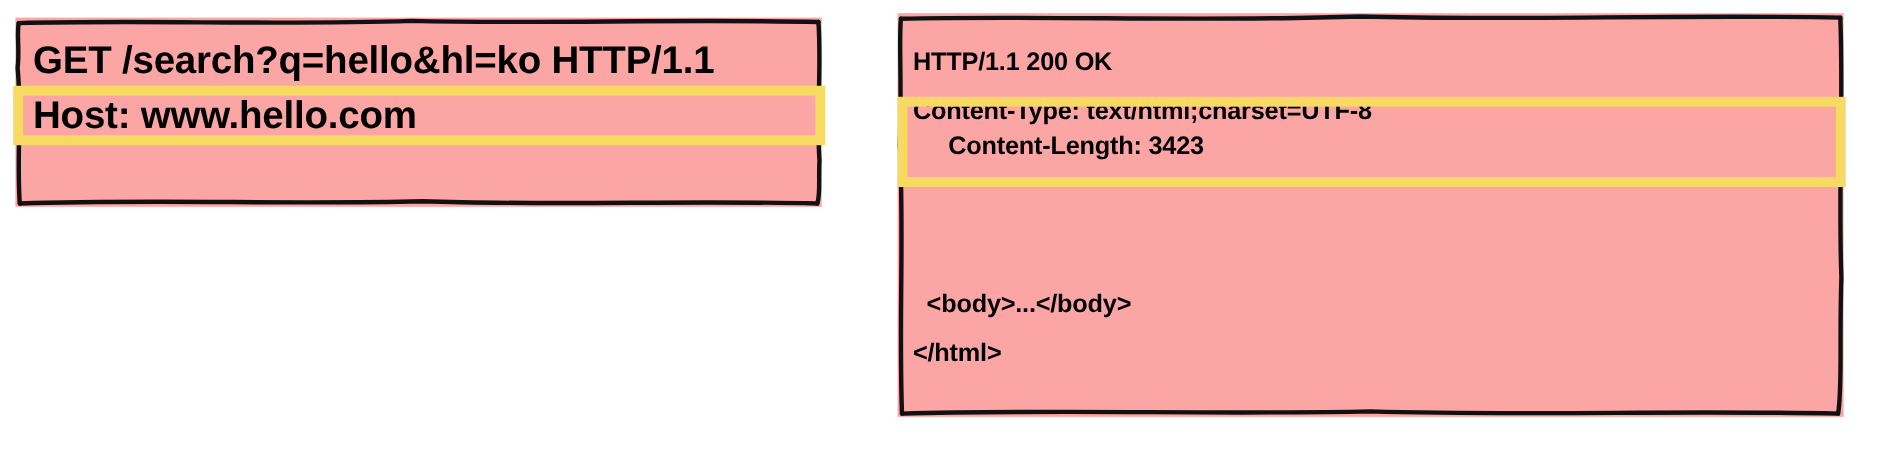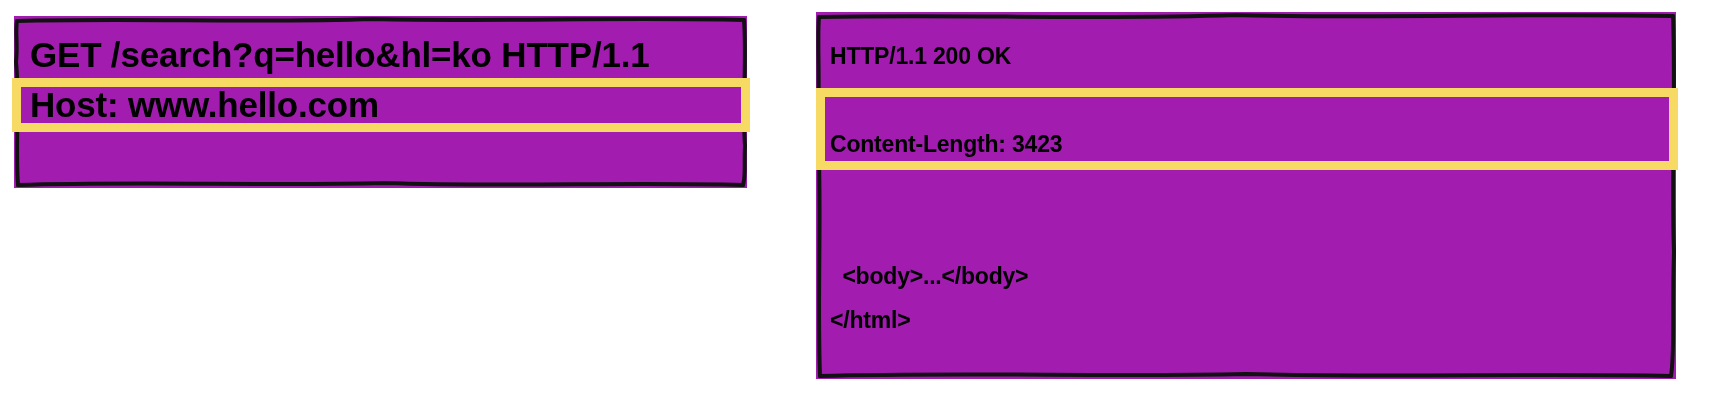--- a/index.html
+++ b/index.html
@@ -11,21 +11,21 @@
     width: 1710px;
     height: 414px;
     position: relative;
     font-family: "Liberation Sans", sans-serif;
     overflow: hidden;
   }
 
   
   .sketch-box {
     position: absolute;
-    background: #a21caf;
+    background: #fca5a5;
     box-sizing: border-box;
   }
   .sketch-box > svg.sketch-frame {
     position: absolute;
     left: 0;
     top: 0;
     width: 100%;
     height: 100%;
     pointer-events: none;
     overflow: visible;
@@ -75,21 +75,21 @@
   
   #request-panel .line { height: 54px; font-size: 35px; padding-left: 16px; }
   #request-panel .line.l0 { top: 12px; }
   #request-panel .line.l1 { top: 62px; }
   #request-panel .line.l2 { top: 116px; }
 
   
   #response-panel .line { height: 44px; font-size: 23px; padding-left: 14px; }
   #response-panel .line.r0 { top: 22px; }
   #response-panel .line.r1 { top: 66px; }
-  #response-panel .line.r2 { top: 110px; }
+  #response-panel .line.r2 { top: 98px; margin-left: 32px; }
   #response-panel .line.r3 { top: 154px; }
   #response-panel .line.r4 { top: 198px; }
   #response-panel .line.r5 { top: 242px; }
   #response-panel .line.r6 { top: 286px; }
 
   
   .highlight {
     position: absolute;
     box-sizing: border-box;
     border: 9px solid #F7DA63;
@@ -132,20 +132,21 @@
 <div class="sketch-box" id="response-panel">
   <svg class="sketch-frame" viewBox="0 0 860 367" preserveAspectRatio="none">
     <path stroke-width="4" d="M3,5 C140,2 280,8 420,3 C560,7 700,1 857,4" stroke="#111111"></path>
     <path stroke-width="4" d="M857,4 C860,80 855,160 858,240 C856,300 859,340 855,364" stroke="#111111"></path>
     <path stroke-width="4" d="M855,364 C710,361 570,366 430,362 C290,365 145,360 4,364" stroke="#111111"></path>
     <path stroke-width="4" d="M4,364 C1,280 6,200 2,120 C4,60 1,26 3,5" stroke="#111111"></path>
   </svg>
 
   <div class="lines">
     <div class="line r0">HTTP/1.1 200 OK</div>
+    <div class="line r1">Content-Type: text/html;charset=UTF-8</div>
     <div class="line r2">Content-Length: 3423</div>
     <div class="line r3"></div>
     <div class="line r6">&lt;/html&gt;</div>
     <div class="line r5">  &lt;body&gt;...&lt;/body&gt;</div>
   </div>
 </div>
 
 <div class="highlight" id="response-highlight" style="border-color: rgb(247, 218, 99);"></div>
 
 </body></html>

